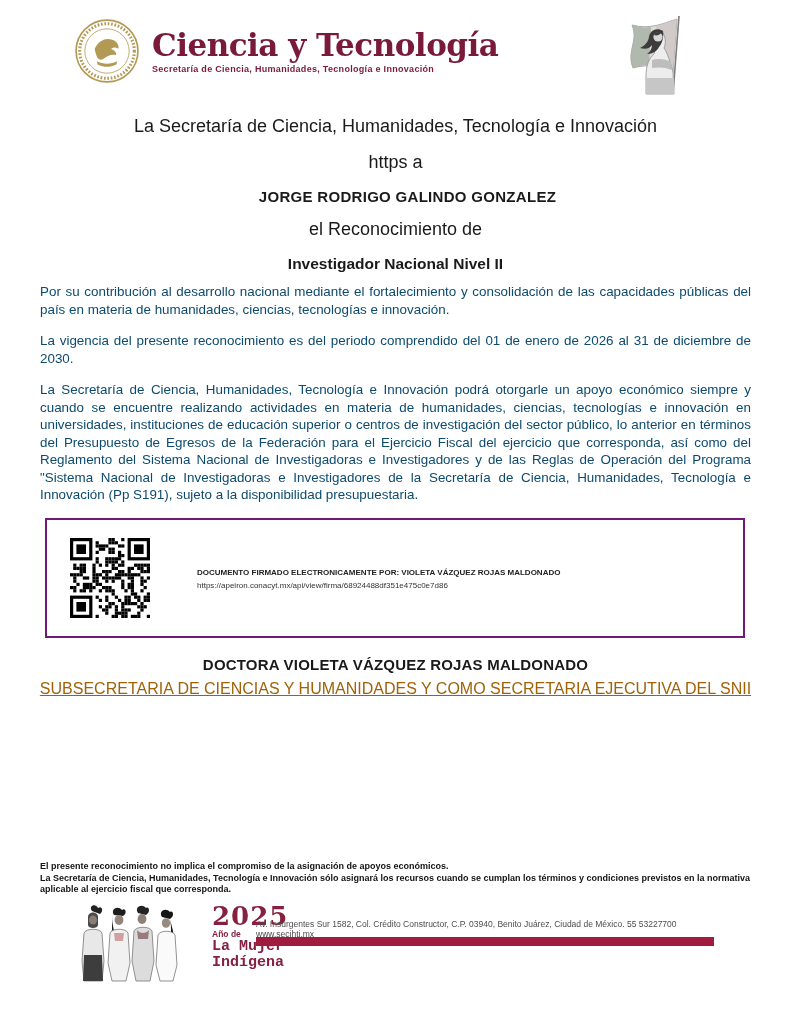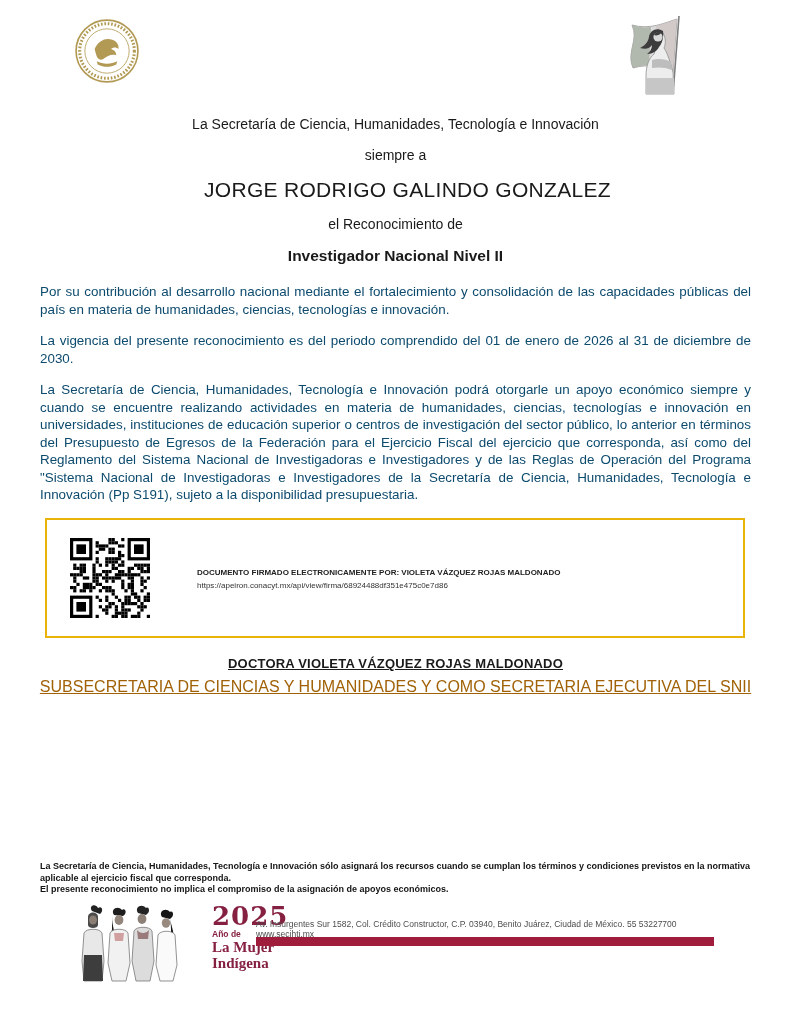--- a/index.html
+++ b/index.html
@@ -18,95 +18,99 @@
     font-family:"DejaVu Serif", serif; font-weight:bold;
     font-size:31px; letter-spacing:-0.5px; color:#7a1a3b; line-height:34px;
   }
   .brand-subtitle {
     font-size:9px; font-weight:bold; color:#7a1a3b; letter-spacing:0.3px; margin-top:2px;
   }
   .flag-art { position:absolute; left:616px; top:10px; width:90px; height:90px; }
 
   
   .intro { position:absolute; top:116px; left:0; width:100%; text-align:center; }
-  .intro .l-reg  { font-size:14px; margin-bottom:15px; }
-  .intro .l-bold { font-size:21px; font-weight:normal; margin-bottom:14px; letter-spacing:0.3px;padding-left:24px; }
+  .intro .l-reg  { font-size:18px; margin-bottom:15px; }
+  .intro .l-bold { font-size:15px; font-weight:bold; margin-bottom:14px; letter-spacing:0.3px;padding-left:24px; }
   .intro .l-dist { font-size:15.5px; font-weight:bold; margin-bottom:0; }
 
   
   .bodytext { position:absolute; top:283px; left:40px; width:711px; }
   .bodytext p {
     font-size:13.4px; line-height:17.5px; text-align:justify; margin-bottom:14px; color:#0c4a6e;
   }
 
   
   .sig-box {
     position:absolute; top:518px; left:45px; width:700px; height:120px;
-    border:2px solid #eab308; display:flex; align-items:center;
+    border:2px solid #701a75; display:flex; align-items:center;
   }
   .qr { width:80px; height:80px; margin-left:23px; flex:0 0 auto; }
   .sig-lines { margin-left:47px; }
   .sig-line { font-size:8px; font-weight:bold; line-height:11px; color:#222; }
   .sig-url { font-size:8px; margin-top:3px; color:#333; text-decoration:none; display:block; }
 
   
   .signer { position:absolute; top:656px; left:0; width:100%; text-align:center; }
-  .signer-name { font-size:13px; font-weight:bold; letter-spacing:0.2px; margin-bottom:7px;text-decoration:underline; }
+  .signer-name { font-size:15px; font-weight:bold; letter-spacing:0.2px; margin-bottom:7px; }
   .signer-title { font-size:16px; color:#a16207;text-decoration:underline; }
 
   
   .disclaimer { position:absolute; top:861px; left:40px; width:717px; }
   .disclaimer div { font-size:9px; font-weight:bold; line-height:11.5px; color:#141414; }
 
   
   .women-art { position:absolute; left:76px; top:903px; width:108px; height:80px; }
   .year-block { position:absolute; left:188px; top:903px; width:76px; text-align:left; color:#862040;margin-left:24px; }
   .year-big { font-family:"DejaVu Serif", serif; font-weight:bold; font-size:26px; line-height:26px; letter-spacing:1px; }
   .year-label { font-size:8.5px; font-weight:bold; line-height:10px; }
-  .campaign { font-family:Liberation Serif, serif; font-weight:bold; font-size:15px; line-height:16px; }
+  .campaign { font-family:Liberation Mono, monospace; font-weight:bold; font-size:15px; line-height:16px; }
   .footer-address { position:absolute; left:256px; top:919px; width:460px; font-size:8.5px; color:#4d4d4d; }
   .footer-bar { position:absolute; left:256px; top:937px; width:458px; height:9px; background:#a01c3c; }
 
   .page-indicator { position:absolute; top:1054px; right:30px; font-size:12.5px; color:#111; }
 </style>
 </head>
 <body>
 
 <div class="page">
 
   <div class="brand">
     <svg class="seal" viewBox="0 0 64 64">
       <circle cx="32" cy="32" r="30" fill="none" stroke="#b29a55" stroke-width="1.6"></circle>
       <circle cx="32" cy="32" r="26.5" fill="none" stroke="#b29a55" stroke-width="3" stroke-dasharray="1.6 1.7"></circle>
       <circle cx="32" cy="32" r="21.5" fill="none" stroke="#b29a55" stroke-width="0.8"></circle>
       <path d="M20 30 C24 22, 30 19, 37 21 C41 22, 44 26, 43 30 C41 28, 38 28, 36 30
                C39 31, 41 33, 41 36 C36 35, 32 37, 28 40 C26 41, 23 40, 22 37
                C21 34, 20.5 32, 20 30 Z" fill="#b29a55"></path>
       <path d="M22 42 C28 45, 36 45, 42 42 L41 45 C35 48, 29 48, 23 45 Z" fill="#b29a55"></path>
     </svg>
+    <div class="brand-text">
+      <div class="brand-title">Ciencia y Tecnología</div>
+      <div class="brand-subtitle">Secretaría de Ciencia, Humanidades, Tecnología e Innovación</div>
+    </div>
   </div>
 
   <svg class="flag-art" viewBox="0 0 90 90">
     <path d="M63 6 L57 84" stroke="#7d7d7d" stroke-width="1.6" fill="none"></path>
     <path d="M61 9 C48 13, 34 20, 16 15 C23 30, 10 42, 17 58 C33 53, 46 58, 57 63 Z" fill="#dcdcdc" stroke="#9a9a9a" stroke-width="0.8"></path>
     <path d="M61 9 C54 11, 47 14, 40 16 L38 60 C45 60, 52 61, 57 63 Z" fill="#cfc4c4" opacity="0.8"></path>
     <path d="M16 15 C23 30, 10 42, 17 58 C23 56, 28 55, 33 55 L35 17 C28 18, 22 17, 16 15 Z" fill="#a9b2a6" opacity="0.85"></path>
     <path d="M46 22 C42 20, 36 22, 35 28 C34 33, 37 36, 40 37 L38 44 C33 48, 30 56, 30 66
              L30 84 L58 84 L57 62 C54 52, 52 44, 48 38 C50 34, 50 26, 46 22 Z" fill="#ededed" stroke="#8f8f8f" stroke-width="0.8"></path>
     <path d="M47 21 C41 17, 34 20, 33 27 C32 33, 28 36, 24 38 C30 40, 34 38, 36 35
              C36 39, 34 42, 31 44 C37 44, 41 41, 43 37 C46 34, 48 27, 47 21 Z" fill="#3c3c3c"></path>
     <circle cx="42" cy="27" r="4.6" fill="#d8d8d8"></circle>
     <path d="M38 25 C39 22, 43 21, 45 23 C44 25, 40 26, 38 25 Z" fill="#3c3c3c"></path>
     <path d="M36 50 C42 48, 50 49, 55 52 L56 60 C49 57, 42 57, 36 58 Z" fill="#bdbdbd"></path>
     <path d="M30 68 L58 68 L58 84 L30 84 Z" fill="#c6c6c6"></path>
   </svg>
 
   <div class="intro">
     <div class="l-reg">La Secretaría de Ciencia, Humanidades, Tecnología e Innovación</div>
-    <div class="l-reg">siempre a</div>
+    <div class="l-reg">https a</div>
     <div class="l-bold">JORGE RODRIGO GALINDO GONZALEZ</div>
     <div class="l-reg">el Reconocimiento de</div>
     <div class="l-dist">Investigador Nacional Nivel II</div>
   </div>
 
   <div class="bodytext">
     <p>Por su contribución al desarrollo nacional mediante el fortalecimiento y consolidación de las capacidades públicas del país en materia de humanidades, ciencias, tecnologías e innovación.</p>
     <p>La vigencia del presente reconocimiento es del periodo comprendido del 01 de enero de 2026 al 31 de diciembre de 2030.</p>
     <p>La Secretaría de Ciencia, Humanidades, Tecnología e Innovación podrá otorgarle un apoyo económico siempre y cuando se encuentre realizando actividades en materia de humanidades, ciencias, tecnologías e innovación en universidades, instituciones de educación superior o centros de investigación del sector público, lo anterior en términos del Presupuesto de Egresos de la Federación para el Ejercicio Fiscal del ejercicio que corresponda, así como del Reglamento del Sistema Nacional de Investigadoras e Investigadores y de las Reglas de Operación del Programa "Sistema Nacional de Investigadoras e Investigadores de la Secretaría de Ciencia, Humanidades, Tecnología e Innovación (Pp S191), sujeto a la disponibilidad presupuestaria.</p>
   </div>
@@ -334,22 +338,22 @@
       <a class="sig-url" href="#">https://apeiron.conacyt.mx/api/view/firma/68924488df351e475c0e7d86</a>
     </div>
   </div>
 
   <div class="signer">
     <div class="signer-name">DOCTORA VIOLETA VÁZQUEZ ROJAS MALDONADO</div>
     <div class="signer-title">SUBSECRETARIA DE CIENCIAS Y HUMANIDADES Y COMO SECRETARIA EJECUTIVA DEL SNII</div>
   </div>
 
   <div class="disclaimer">
+    <div>El presente reconocimiento no implica el compromiso de la asignación de apoyos económicos.</div>
     <div>La Secretaría de Ciencia, Humanidades, Tecnología e Innovación sólo asignará los recursos cuando se cumplan los términos y condiciones previstos en la normativa aplicable al ejercicio fiscal que corresponda.</div>
-    <div>El presente reconocimiento no implica el compromiso de la asignación de apoyos económicos.</div>
   </div>
 
   <svg class="women-art" viewBox="0 0 108 80">
     <path d="M16 8 C12 2, 20 0, 22 5 C26 2, 28 8, 24 11 Z" fill="#222"></path>
     <path d="M12 14 C12 8, 22 8, 22 14 L22 22 C22 26, 12 26, 12 22 Z" fill="#4a4a4a"></path>
     <ellipse cx="17" cy="17" rx="4" ry="4.6" fill="#8a7d74"></ellipse>
     <path d="M8 30 C10 25, 24 25, 26 30 L28 58 L26 78 L8 78 L6 58 Z" fill="#e8e8e8" stroke="#777" stroke-width="0.8"></path>
     <path d="M8 52 L26 52 L27 78 L7 78 Z" fill="#3d3d3d"></path>
     <path d="M38 12 C34 6, 42 2, 46 7 C49 4, 52 10, 47 13 Z" fill="#1d1d1d"></path>
     <ellipse cx="43" cy="17" rx="4.4" ry="5" fill="#93857b"></ellipse>

